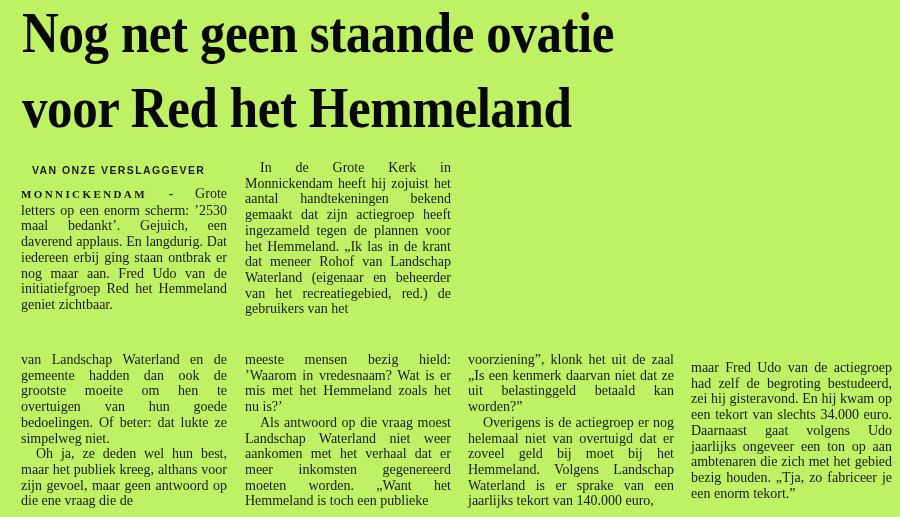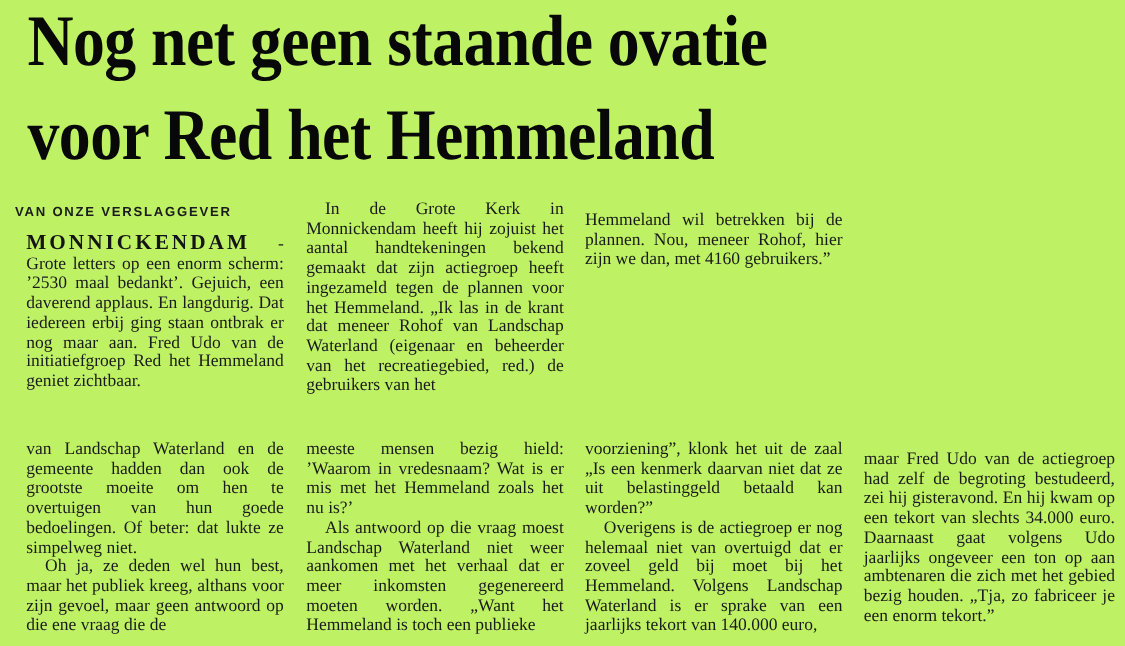--- a/index.html
+++ b/index.html
@@ -29,21 +29,21 @@
     line-height: 75px;
     letter-spacing: -0.5px;
     color: #080808;
     transform: scaleX(0.88);
     transform-origin: left top;
     white-space: nowrap;
   }
   
   .byline {
     position: absolute;
-    left: 12px;
+    left: 32px;
     top: 164px;
     font-family: "Liberation Sans", "DejaVu Sans", sans-serif;
     font-size: 10.5px;
     font-weight: bold;
     letter-spacing: 1.4px;
     color: #1b1b1b;
     white-space: nowrap;
   }
   
   .col {
@@ -64,21 +64,21 @@
     text-indent: 15px;
   }
   .col-t1 { left: 21px;  top: 186px; }
   .col-t2 { left: 245px; top: 160px; }
   .col-t3 { left: 468px; top: 169px; }
   .col-b1 { left: 21px;  top: 352px; }
   .col-b2 { left: 245px; top: 352px; }
   .col-b3 { left: 468px; top: 352px; }
   .col-b4 { left: 691px; top: 360px; width: 201px; }
   .dateline {
-    font-size: 17px;
+    font-size: 11px;
     font-weight: bold;
     letter-spacing: 2.4px;
     color: #141414;
   }
 </style>
 </head>
 <body>
 
 <div class="page">
 
@@ -91,21 +91,20 @@
 
   <div class="col col-t1">
     <p><span class="dateline">MONNICKENDAM</span><span> - Grote letters op een enorm scherm: ’2530 maal bedankt’. Gejuich, een daverend applaus. En langdurig. Dat iedereen erbij ging staan ontbrak er nog maar aan. Fred Udo van de initiatiefgroep Red het Hemmeland geniet zichtbaar.</span></p>
   </div>
 
   <div class="col col-t2">
     <p class="indent">In de Grote Kerk in Monnickendam heeft hij zojuist het aantal handtekeningen bekend gemaakt dat zijn actiegroep heeft ingezameld tegen de plannen voor het Hemmeland. „Ik las in de krant dat meneer Rohof van Landschap Waterland (eigenaar en beheerder van het recreatiegebied, red.) de gebruikers van het</p>
   </div>
 
   <div class="col col-t3">
-    <p>Hemmeland wil betrekken bij de plannen. Nou, meneer Rohof, hier zijn we dan, met 4160 gebruikers.”</p>
   </div>
 
   <div class="col col-b1">
     <p>van Landschap Waterland en de gemeente hadden dan ook de grootste moeite om hen te overtuigen van hun goede bedoelingen. Of beter: dat lukte ze simpelweg niet.</p>
     <p class="indent">Oh ja, ze deden wel hun best, maar het publiek kreeg, althans voor zijn gevoel, maar geen antwoord op die ene vraag die de</p>
   </div>
 
   <div class="col col-b2">
     <p>meeste mensen bezig hield: ’Waarom in vredesnaam? Wat is er mis met het Hemmeland zoals het nu is?’</p>
     <p class="indent">Als antwoord op die vraag moest Landschap Waterland niet weer aankomen met het verhaal dat er meer inkomsten gegenereerd moeten worden. „Want het Hemmeland is toch een publieke</p>

